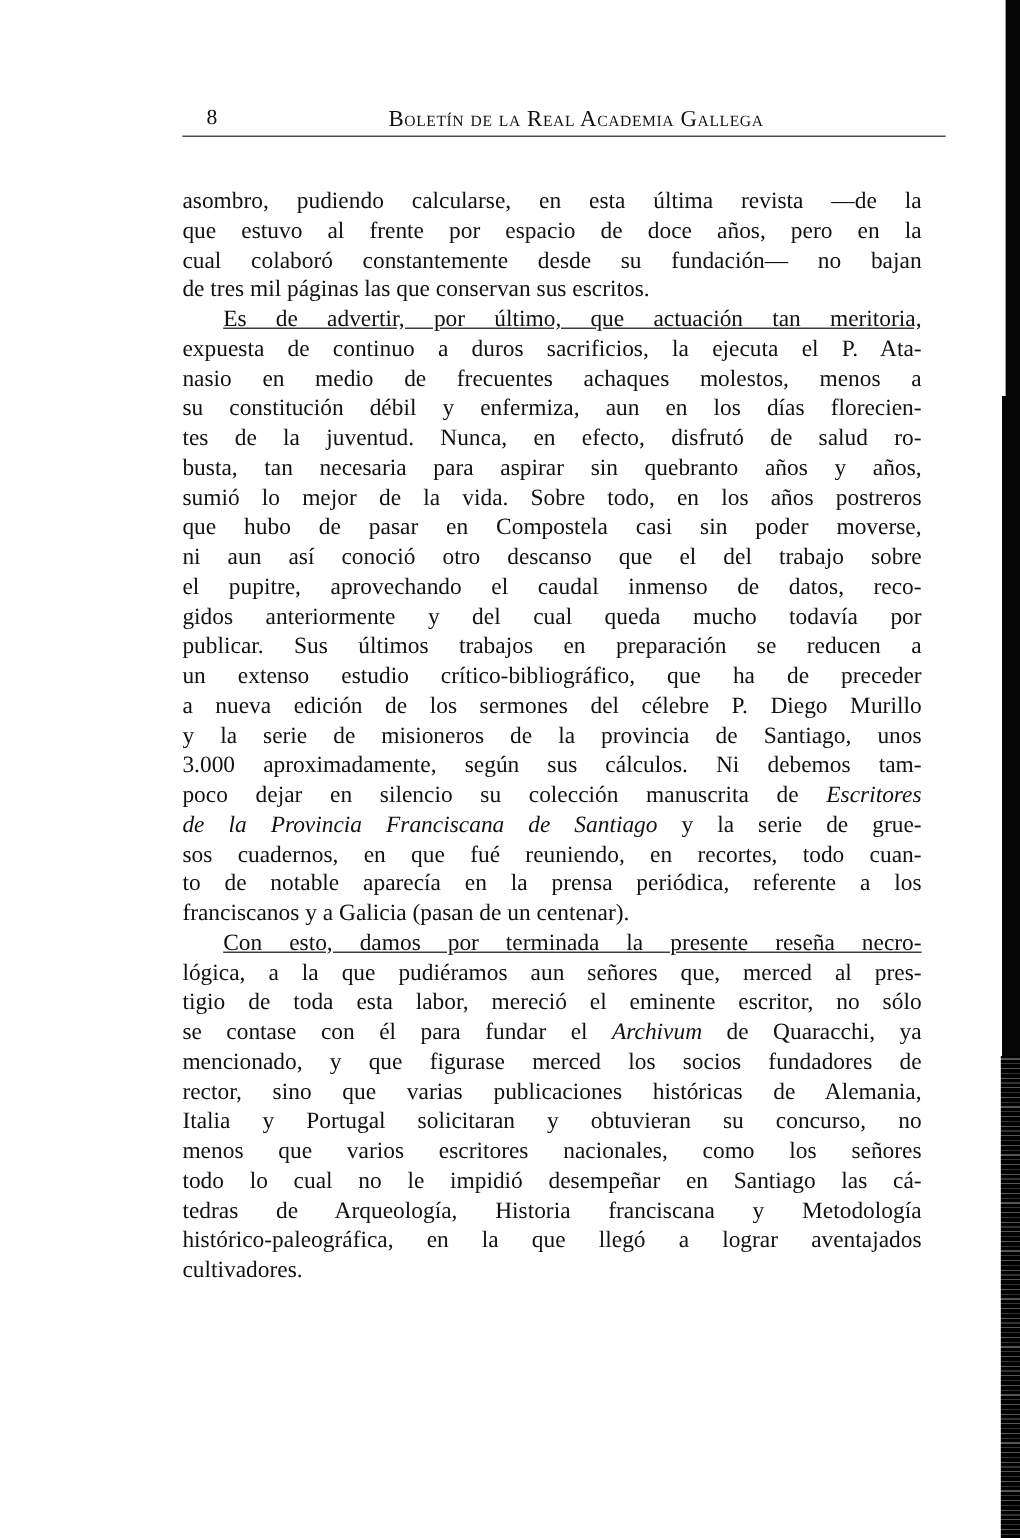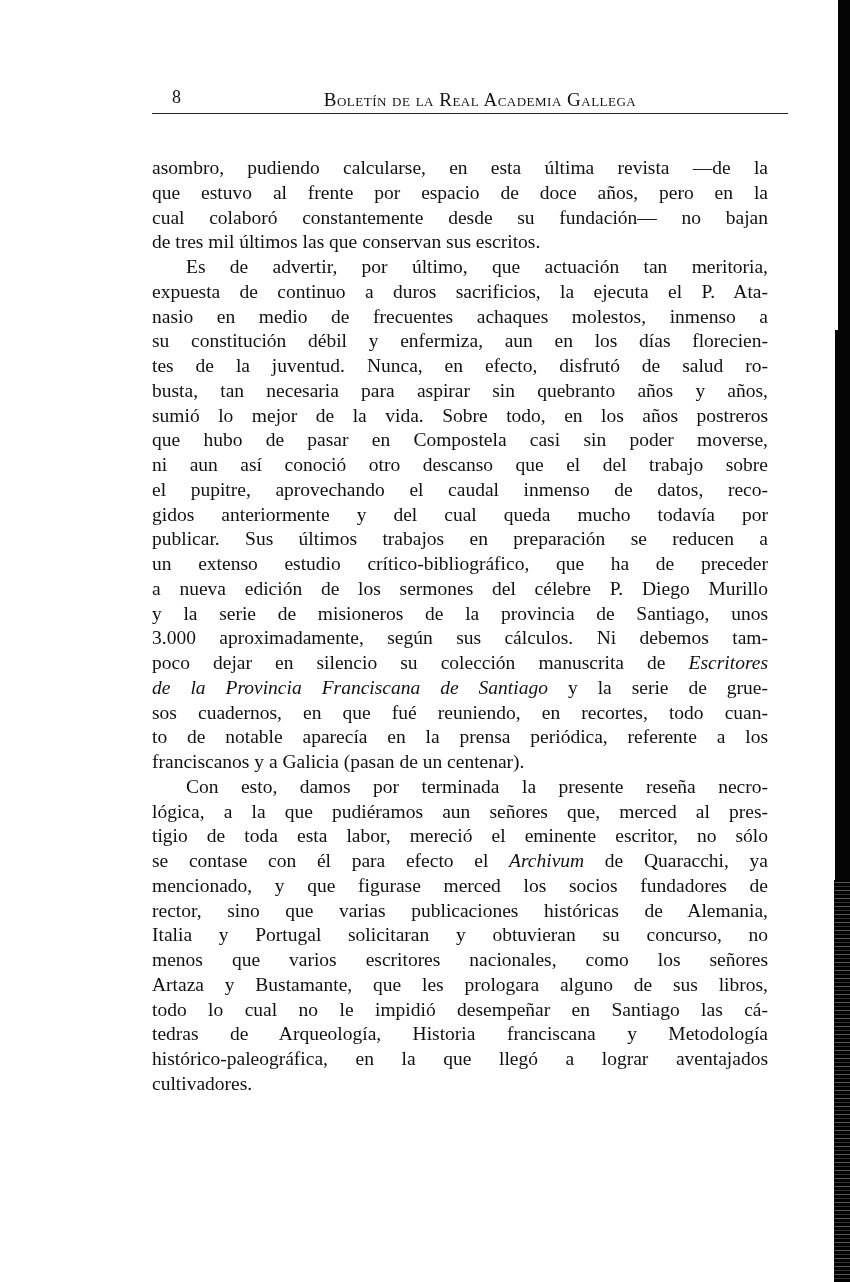--- a/index.html
+++ b/index.html
@@ -19,21 +19,21 @@
   .head-rule {
     position: absolute; left: 0; right: -20px; top: 33px; height: 0;
     border-top: 1.5px solid #222;
   }
   .body-text { position: absolute; top: 32px; left: 0; width: 616px; margin-top: 44px; }
   .line {
     height: 24.75px; line-height: 24.75px; font-size: 19.5px;
     white-space: nowrap; text-align: justify; text-align-last: justify;
   }
   .line.last { text-align-last: left; }
-  .line.indent { padding-left: 34px; }
+  .line.indent { padding-left: 34px; text-decoration: underline; }
   .line i { }
   .edge-strip {
     position: absolute; right: 0; top: 0; width: 12px; height: 1282px; background: #050505;
   }
   .edge-strip.lower { width: 15px; top: 330px; height: 952px; }
   .edge-strip.bottom { width: 16px; top: 880px; height: 402px;
     background: repeating-linear-gradient(0deg, #000 0 3px, #333 3px 4px, #000 4px 7px, #555 7px 8px); }
 </style>
 </head>
 <body>
@@ -45,24 +45,24 @@
 <div class="page">
   <div class="running-head">
     <span class="page-number">8</span>
     <span class="head-title">Boletín de la Real Academia Gallega</span>
     <div class="head-rule"></div>
   </div>
   <div class="body-text" id="body-text">
       <div class="line">asombro, pudiendo calcularse, en esta última revista —de la</div>
       <div class="line">que estuvo al frente por espacio de doce años, pero en la</div>
       <div class="line">cual colaboró constantemente desde su fundación— no bajan</div>
-      <div class="line last">de tres mil últimos las que conservan sus escritos.</div>
+      <div class="line last">de tres mil páginas las que conservan sus escritos.</div>
       <div class="line indent">Es de advertir, por último, que actuación tan meritoria,</div>
       <div class="line">expuesta de continuo a duros sacrificios, la ejecuta el P. Ata-</div>
-      <div class="line">nasio en medio de frecuentes achaques molestos, inmenso a</div>
+      <div class="line">nasio en medio de frecuentes achaques molestos, menos a</div>
       <div class="line">su constitución débil y enfermiza, aun en los días florecien-</div>
       <div class="line">tes de la juventud. Nunca, en efecto, disfrutó de salud ro-</div>
       <div class="line">busta, tan necesaria para aspirar sin quebranto años y años,</div>
       <div class="line">sumió lo mejor de la vida. Sobre todo, en los años postreros</div>
       <div class="line">que hubo de pasar en Compostela casi sin poder moverse,</div>
       <div class="line">ni aun así conoció otro descanso que el del trabajo sobre</div>
       <div class="line">el pupitre, aprovechando el caudal inmenso de datos, reco-</div>
       <div class="line">gidos anteriormente y del cual queda mucho todavía por</div>
       <div class="line">publicar. Sus últimos trabajos en preparación se reducen a</div>
       <div class="line">un extenso estudio crítico-bibliográfico, que ha de preceder</div>
@@ -70,24 +70,23 @@
       <div class="line">y la serie de misioneros de la provincia de Santiago, unos</div>
       <div class="line">3.000 aproximadamente, según sus cálculos. Ni debemos tam-</div>
       <div class="line"><span>poco dejar en silencio su colección manuscrita de </span><i>Escritores</i><span></span></div>
       <div class="line"><span></span><i>de la Provincia Franciscana de Santiago</i><span> y la serie de grue-</span></div>
       <div class="line">sos cuadernos, en que fué reuniendo, en recortes, todo cuan-</div>
       <div class="line">to de notable aparecía en la prensa periódica, referente a los</div>
       <div class="line last">franciscanos y a Galicia (pasan de un centenar).</div>
       <div class="line indent">Con esto, damos por terminada la presente reseña necro-</div>
       <div class="line">lógica, a la que pudiéramos aun señores que, merced al pres-</div>
       <div class="line">tigio de toda esta labor, mereció el eminente escritor, no sólo</div>
-      <div class="line"><span>se contase con él para efecto el </span><i>Archivum</i><span> de Quaracchi, ya</span></div>
+      <div class="line"><span>se contase con él para fundar el </span><i>Archivum</i><span> de Quaracchi, ya</span></div>
       <div class="line">mencionado, y que figurase merced los socios fundadores de</div>
       <div class="line">rector, sino que varias publicaciones históricas de Alemania,</div>
       <div class="line">Italia y Portugal solicitaran y obtuvieran su concurso, no</div>
       <div class="line">menos que varios escritores nacionales, como los señores</div>
-      <div class="line">Artaza y Bustamante, que les prologara alguno de sus libros,</div>
       <div class="line">todo lo cual no le impidió desempeñar en Santiago las cá-</div>
       <div class="line">tedras de Arqueología, Historia franciscana y Metodología</div>
       <div class="line">histórico-paleográfica, en la que llegó a lograr aventajados</div>
       <div class="line last">cultivadores.</div>
     </div>
 </div>
 
 </body></html>

